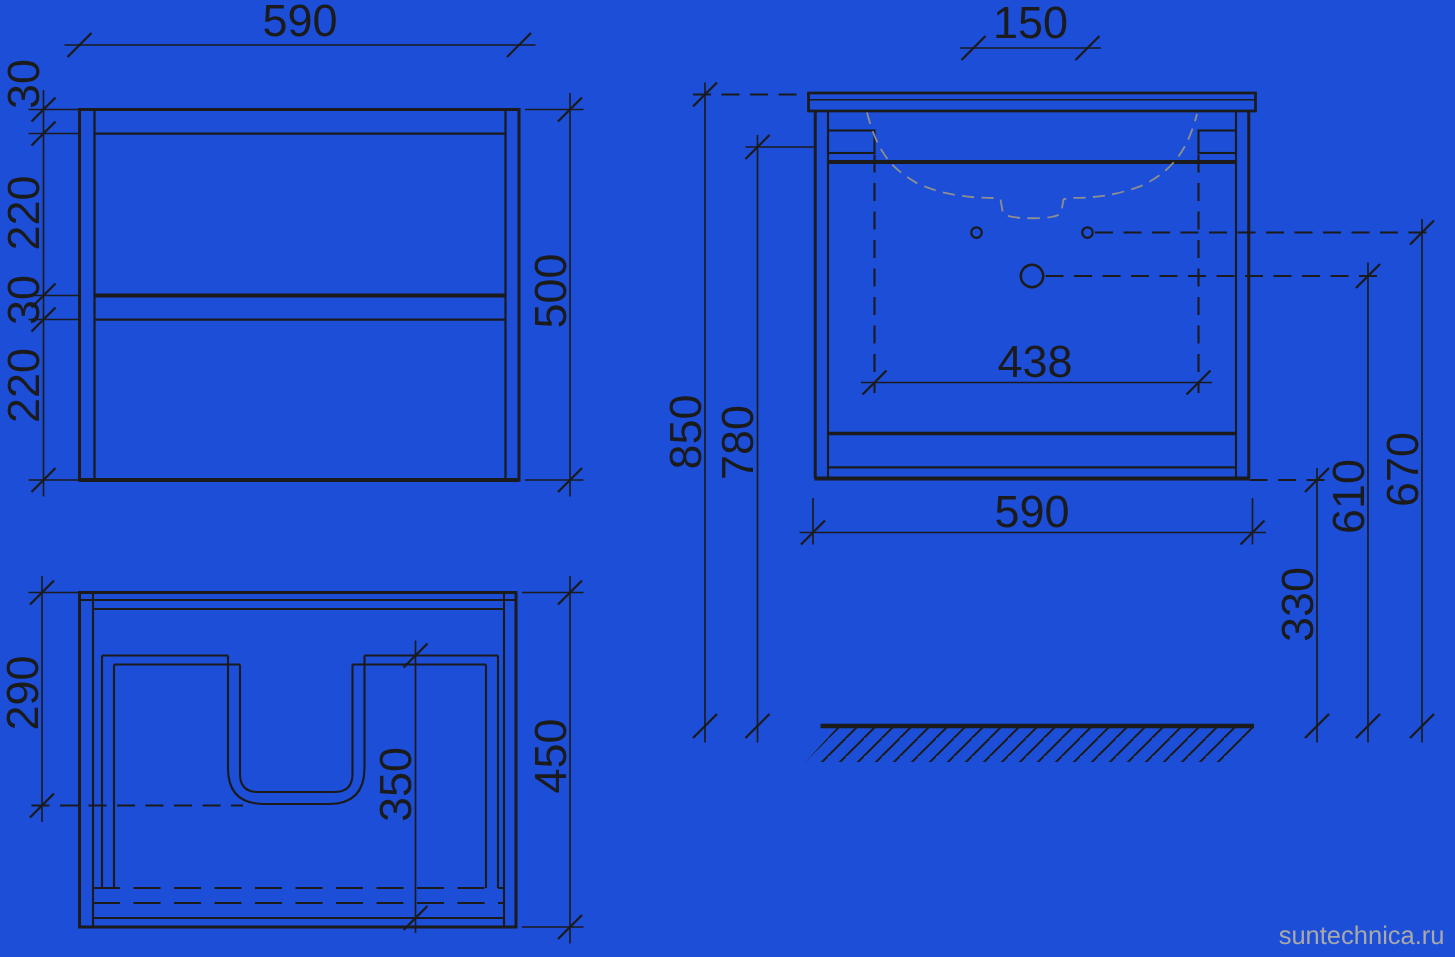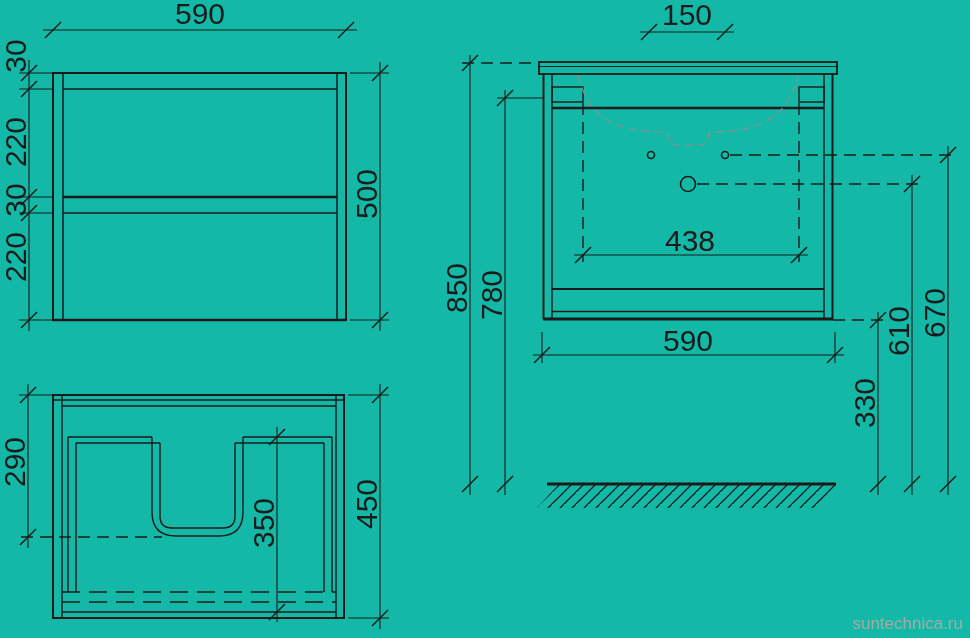--- a/index.html
+++ b/index.html
@@ -1,19 +1,19 @@
 <!DOCTYPE html>
 <html><head>
 <meta charset="utf-8">
 <style>
   html,body { margin:0; padding:0; background:#ffffff; }
   .canvas {
     position:relative;
     width:970px; height:638px;
-    background:#14b8a6;
+    background:#1d4ed8;
     font-family:"Liberation Sans", sans-serif;
     overflow:hidden;
   }
   svg { display:block; }
   .obj   { stroke:#1b1b1b; fill:none; }
   .dimln { stroke:#1b1b1b; stroke-width:1.1; fill:none; }
   .ext   { stroke:#1b1b1b; stroke-width:1.1; fill:none; }
   .dash  { stroke:#1b1b1b; stroke-width:1.4; fill:none; stroke-dasharray:12 7; }
   .dashlong { stroke:#1b1b1b; stroke-width:1.3; fill:none; stroke-dasharray:18 9; }
   .hidden-gray { stroke:#8f8f8f; stroke-width:1.2; fill:none; stroke-dasharray:8 5; }

